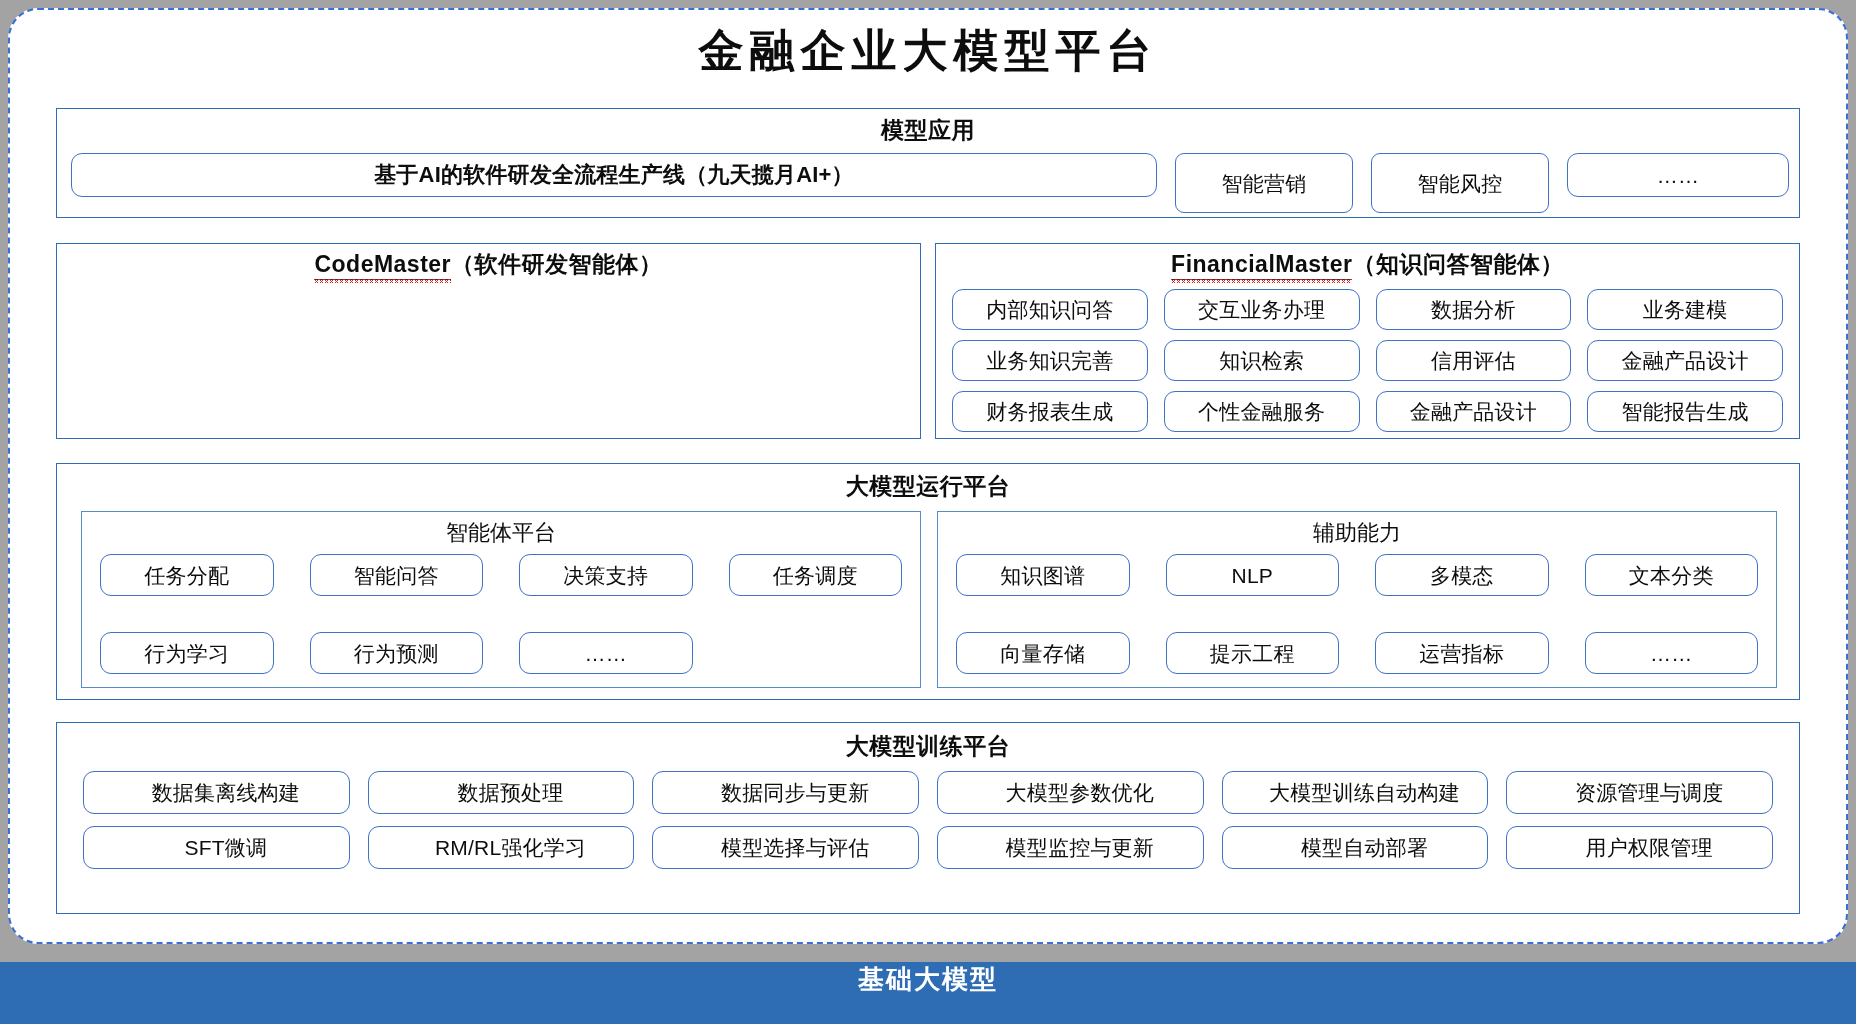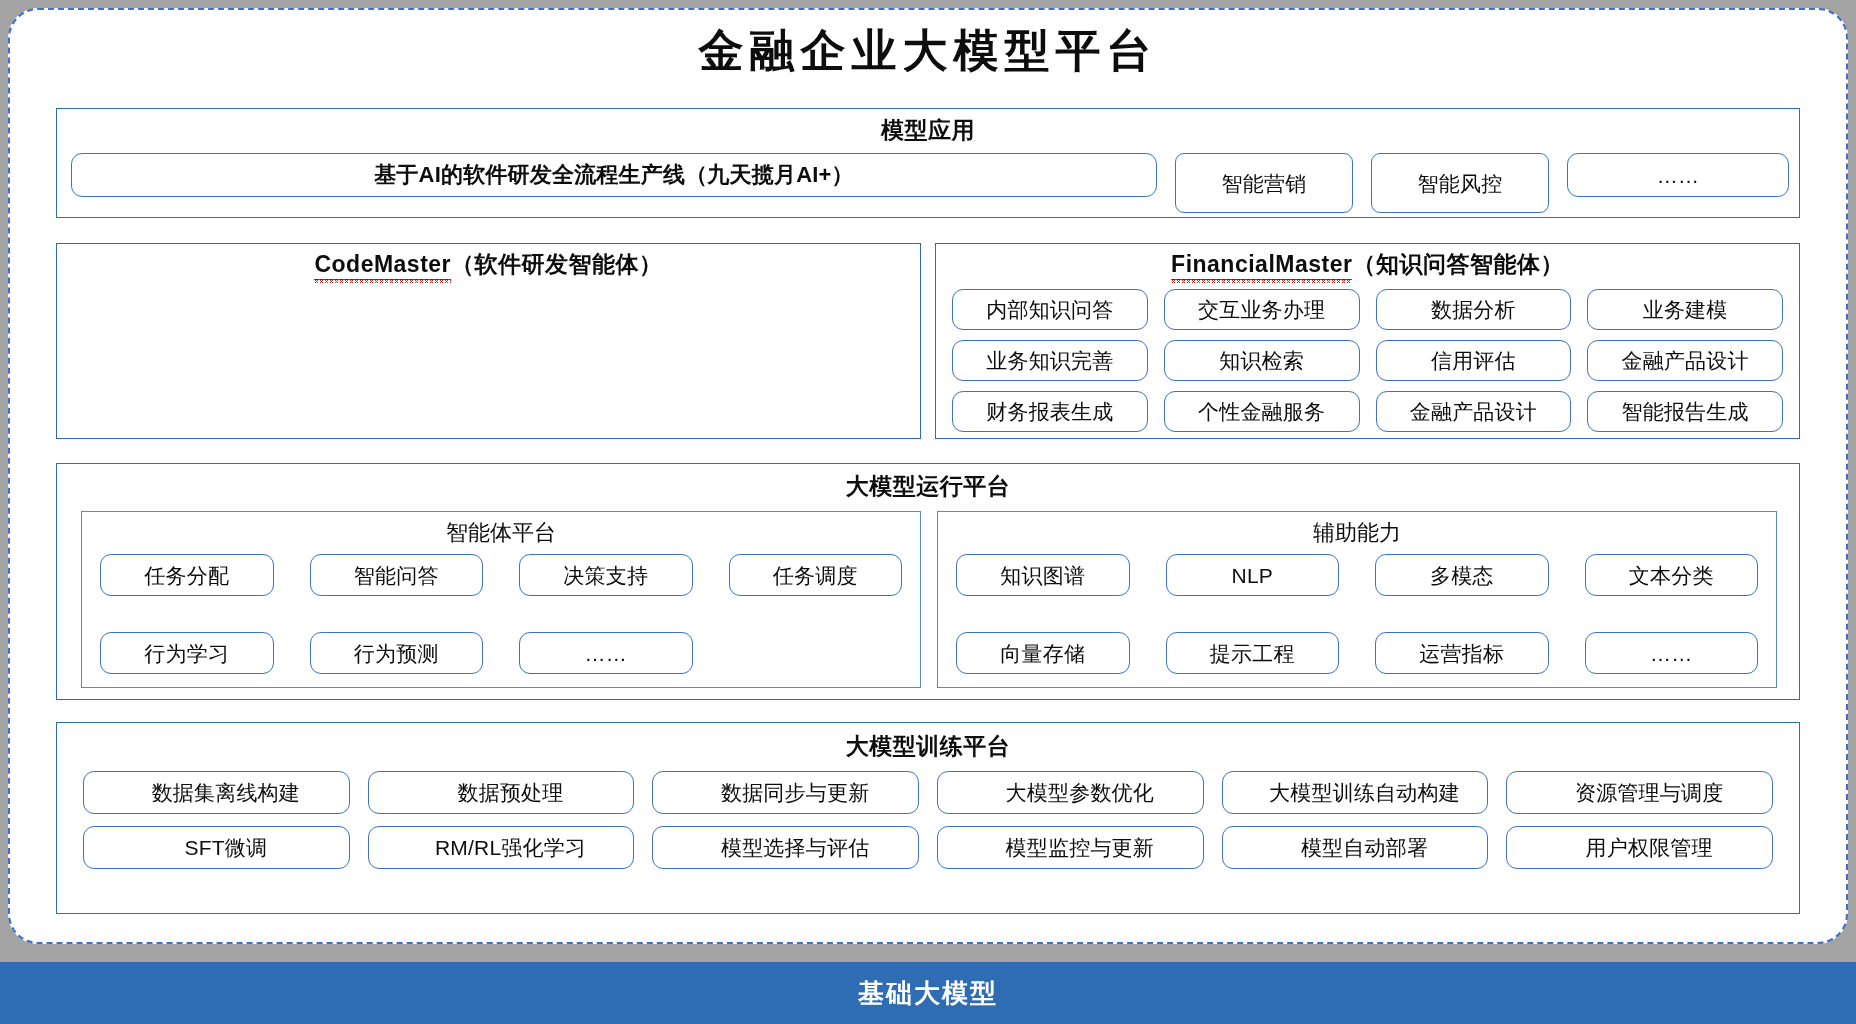--- a/index.html
+++ b/index.html
@@ -219,21 +219,20 @@
 
   
   #base-bar {
     position: absolute;
     left: 0;
     top: 962px;
     width: 1856px;
     height: 62px;
     background: #2E6DB4;
     display: flex;
-    align-items: center;
     justify-content: center;
   }
   #base-bar .label {
     color: #ffffff;
     font-size: 26px;
     font-weight: 700;
     letter-spacing: 2px;
     white-space: nowrap;
   }
 </style>

